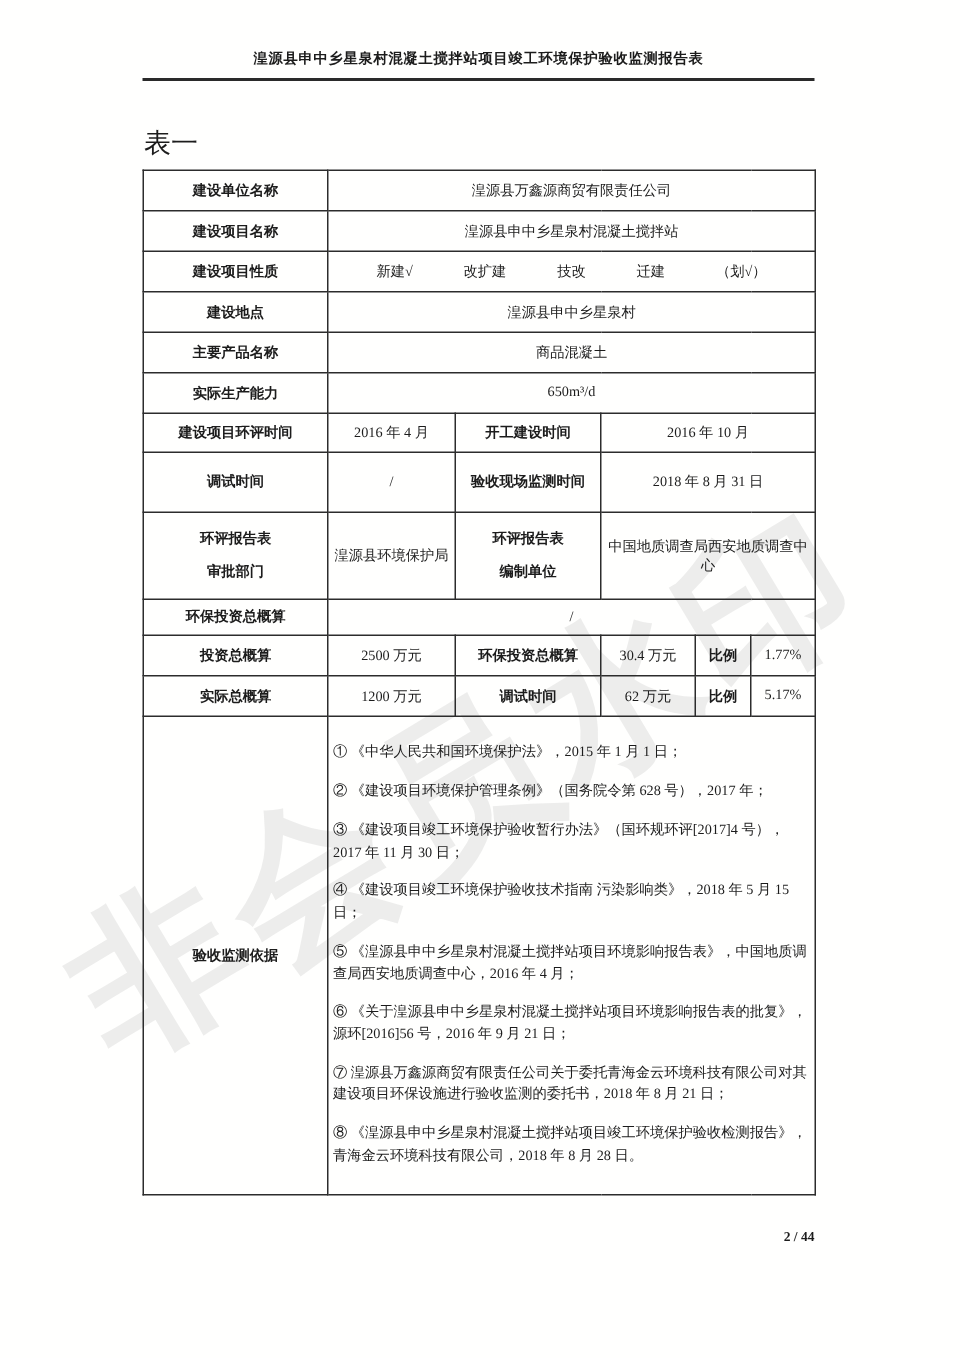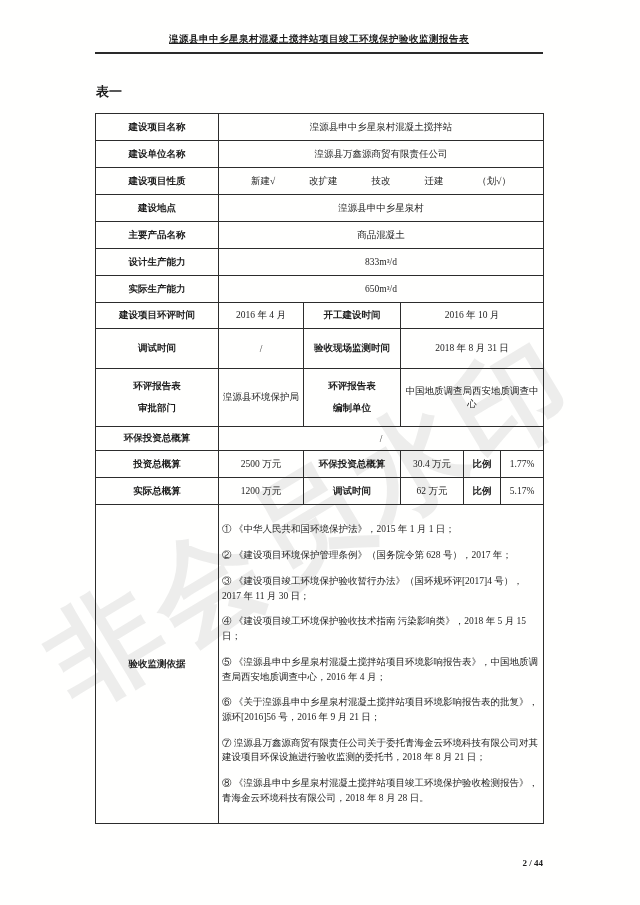--- a/index.html
+++ b/index.html
@@ -32,28 +32,27 @@
   .doc-header {
     position: absolute;
     left: 95px; top: 33px; width: 448px;
     text-align: center;
     font-size: 9.5px;
     font-weight: bold;
     letter-spacing: 0.5px;
     padding-bottom: 6px;
     border-bottom: 2px solid #2a2a2a;
     z-index: 2;
-    text-decoration: underline;
   }
 
   .table-caption {
     position: absolute;
     left: 96px; top: 83px;
-    font-size: 13px;
-    font-weight: bold;
+    font-size: 18px;
+    font-weight: normal;
     z-index: 2;
   }
 
   table.main {
     position: absolute;
     left: 95px; top: 113px;
     width: 448px;
     border-collapse: collapse;
     table-layout: fixed;
     z-index: 1;
@@ -92,21 +91,21 @@
   }
   .basis-item {
     margin: 11px 0;
     line-height: 1.55;
     font-size: 9.5px;
     text-align: left;
   }
 
   .page-number {
     position: absolute;
-    top: 858px;
+    top: 819px;
     left: 95px; width: 448px;
     text-align: right;
     font-size: 9px;
     font-weight: bold;
     z-index: 2;
   }
 </style>
 </head>
 <body>
 
@@ -122,50 +121,46 @@
     <colgroup>
       <col style="width:123px">
         <col style="width:85px">
         <col style="width:97px">
       <col style="width:63px">
         <col style="width:37px">
         <col style="width:43px">
     </colgroup>
     <tbody>
       <tr class="h27">
+        <td class="lbl">建设单位名称</td>
+        <td colspan="5">湟源县万鑫源商贸有限责任公司</td>
+      </tr>
+      <tr class="h27">
         <td class="lbl">建设项目名称</td>
         <td colspan="5">湟源县申中乡星泉村混凝土搅拌站</td>
-      </tr>
-      <tr class="h27">
-        <td class="lbl">建设单位名称</td>
-        <td colspan="5">湟源县万鑫源商贸有限责任公司</td>
       </tr>
       <tr class="h27">
         <td class="lbl">建设项目性质</td>
         <td colspan="5">
           <div class="nature-opts">
             <span>新建√</span>
             <span>改扩建</span>
             <span>技改</span>
             <span>迁建</span>
             <span>（划√）</span>
           </div>
         </td>
       </tr>
       <tr class="h27">
         <td class="lbl">建设地点</td>
         <td colspan="5">湟源县申中乡星泉村</td>
       </tr>
       <tr class="h27">
         <td class="lbl">主要产品名称</td>
         <td colspan="5">商品混凝土</td>
-      </tr>
-      <tr class="h27">
-        <td class="lbl">设计生产能力</td>
-        <td colspan="5">833m³/d</td>
       </tr>
       <tr class="h27">
         <td class="lbl">实际生产能力</td>
         <td colspan="5">650m³/d</td>
       </tr>
       <tr class="h26">
         <td class="lbl">建设项目环评时间</td>
         <td>2016 年 4 月</td>
         <td class="lbl">开工建设时间</td>
         <td colspan="3">2016 年 10 月</td>

